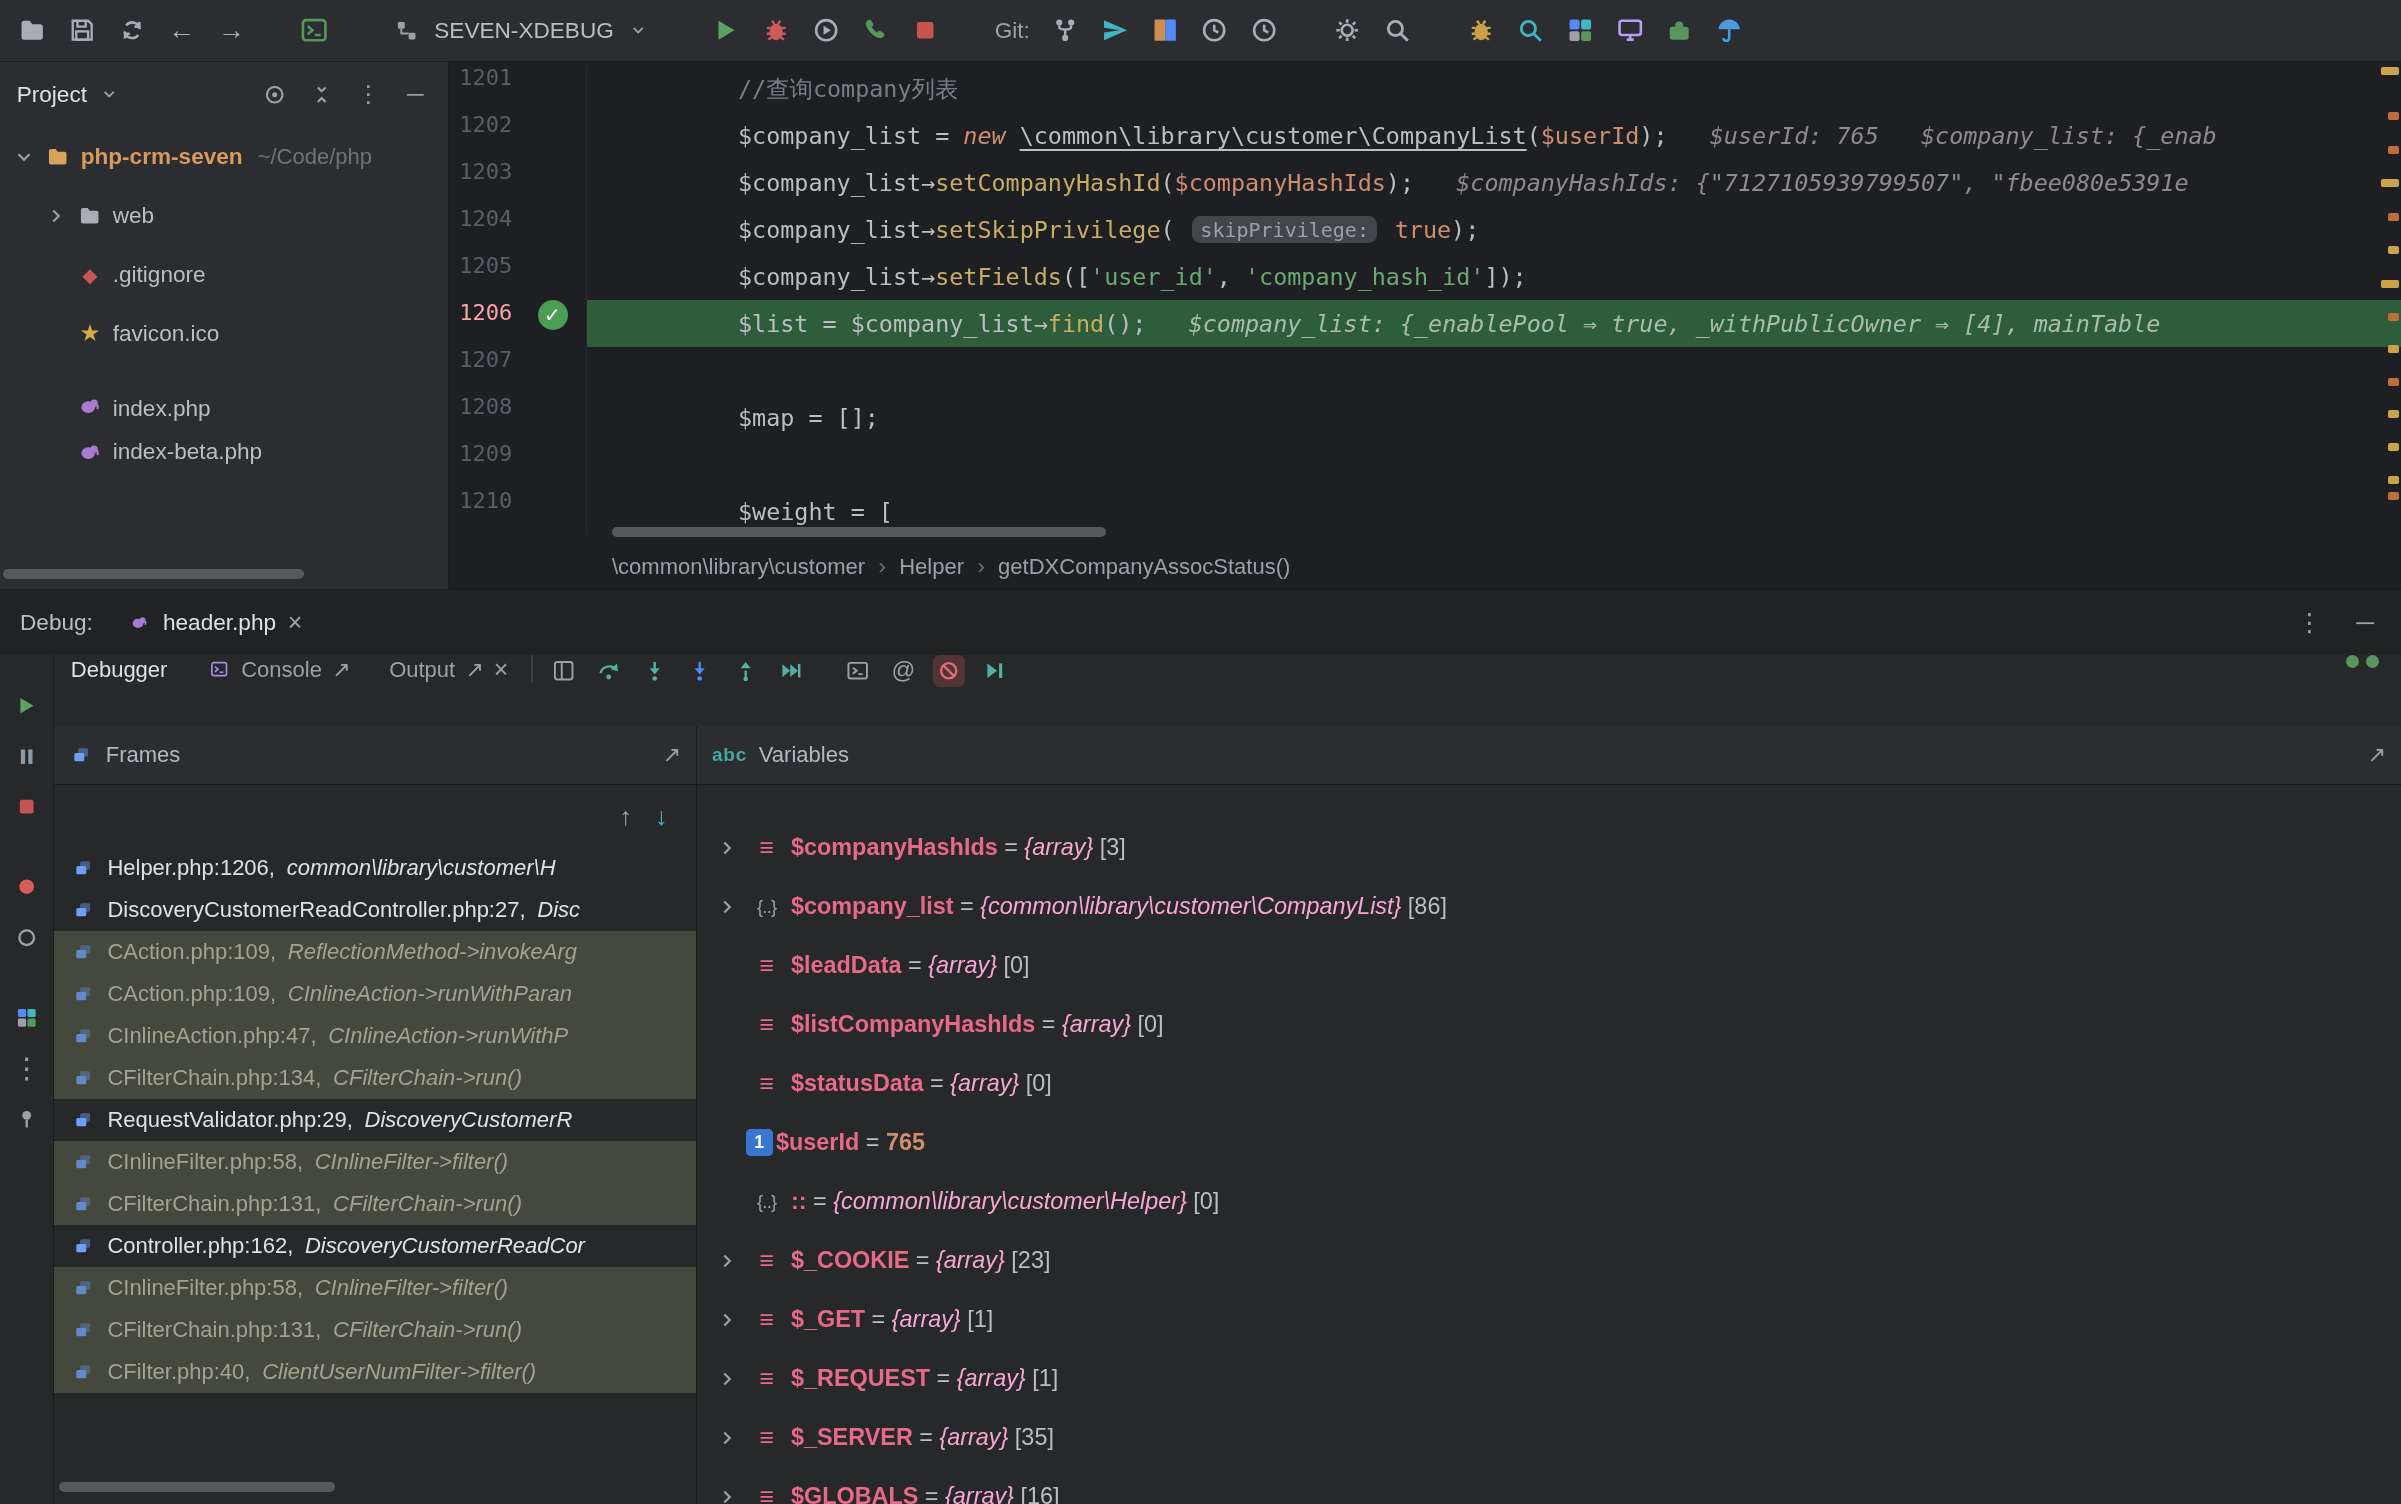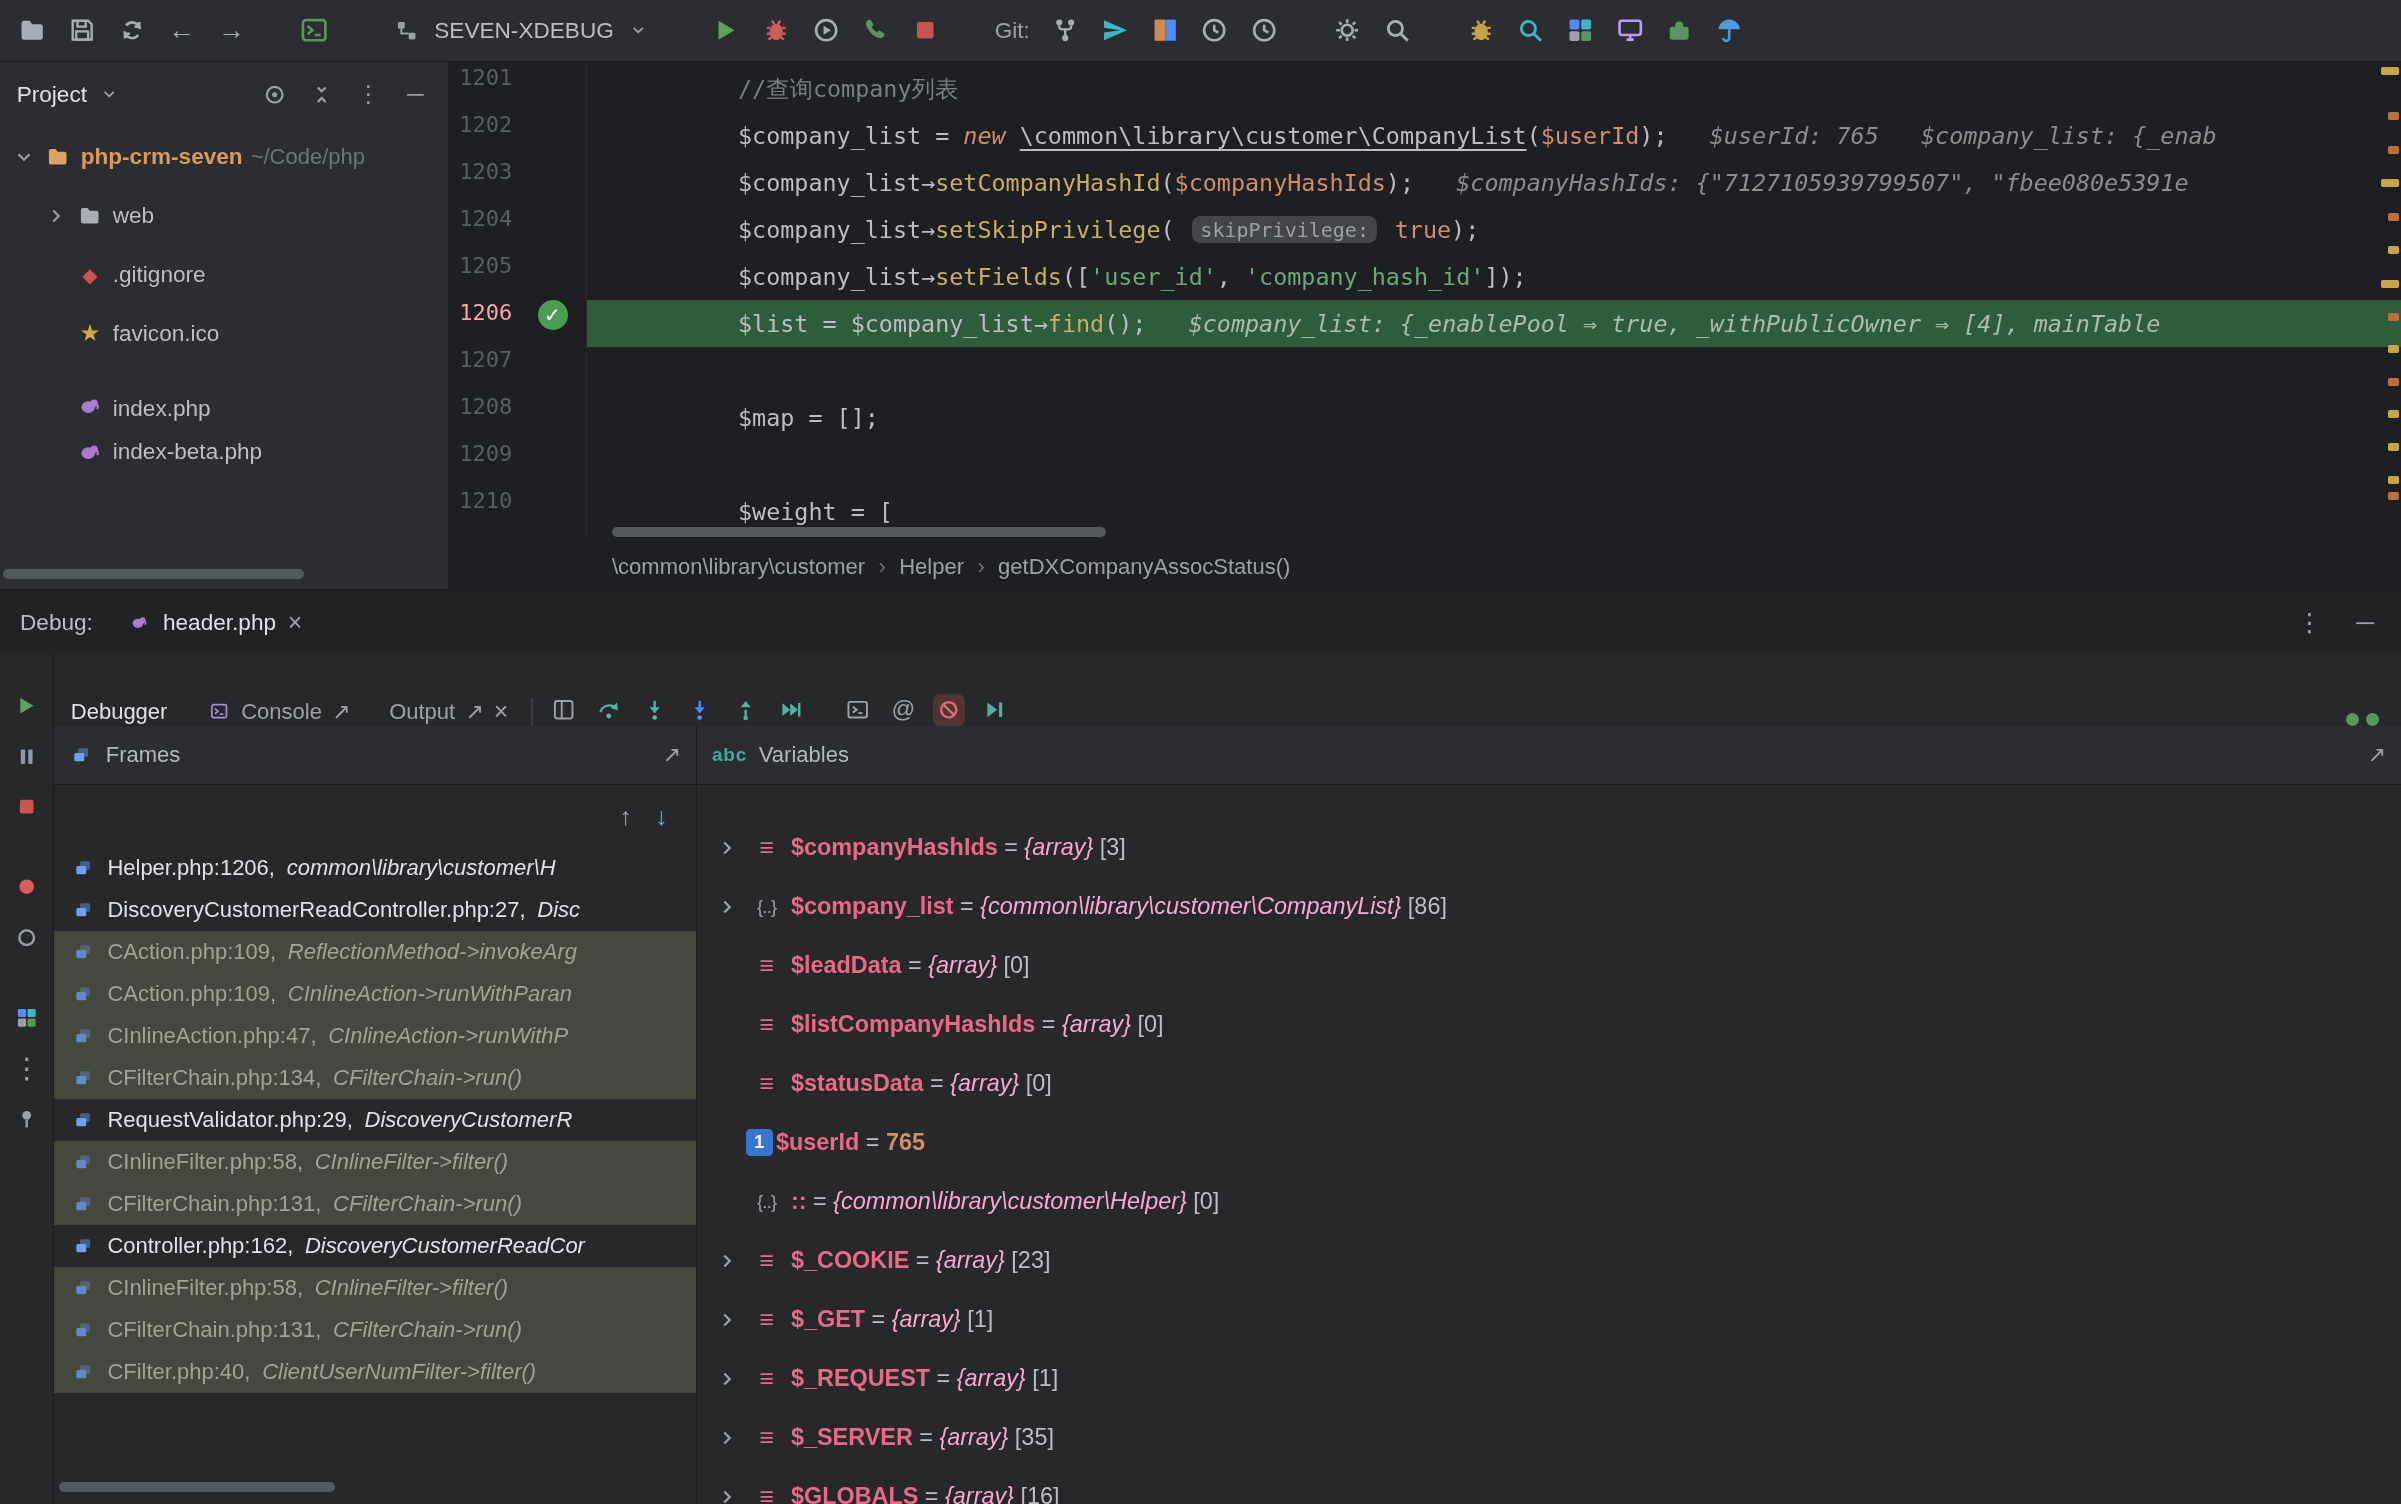--- a/index.html
+++ b/index.html
@@ -28,21 +28,21 @@
   #project{width:449px;flex:0 0 auto;background:#2B2D30;border-right:1.7px solid #1A1B1E;position:relative;overflow:hidden}
   .proj-header{height:65px;display:flex;align-items:center;padding:0 16.7px;gap:8.4px;font-size:22.6px;color:#DFE1E5}
   .proj-title{margin-right:1.7px}
   .ph-spacer{flex:1}
   .tree-row{height:59px;display:flex;align-items:center;font-size:22.6px;white-space:nowrap;overflow:hidden}
   .t-chev{width:37px;display:inline-flex;justify-content:center;color:#9DA0A6;flex:0 0 auto}
   .t-chev svg{width:22px;height:22px}
   .t-icon{margin-right:6.7px}
   .t-label.orange{color:#D89B5C}
   .t-label.bold{font-weight:700}
-  .t-path{color:#6F737A;font-size:22px;margin-left:8px}
+  .t-path{color:#6F737A;font-size:22px;margin-left:15px}
   .hscroll{position:absolute;height:10px}
   .hscroll .thumb{position:absolute;top:0;height:10px;border-radius:5px;background:#55585D}
   #proj-scroll{left:0;right:0;bottom:10px}
   #proj-scroll .thumb{left:3.3px;width:301px}
 
   
   #editor{flex:1;min-width:0;background:#1E1F22;display:flex;flex-direction:column;position:relative}
   #code{flex:1;position:relative;overflow:hidden;padding-top:3.3px}
   .code-line{display:flex;height:47px;align-items:flex-start;font-family:"DejaVu Sans Mono","Liberation Mono",monospace;font-size:23.4px}
   .lnum{width:70px;flex:0 0 auto;text-align:right;color:#5A5E65;font-size:22px;padding-right:6.7px}
@@ -77,21 +77,21 @@
   .dbg-header{height:65px;flex:0 0 auto;background:#202224;display:flex;align-items:center;padding:0 20px;gap:25px}
   .dbg-label{font-size:22.6px;color:#BCBEC4}
   .file-tab{display:inline-flex;align-items:center;gap:11.7px;height:100%;padding:0 8.4px;font-size:22.6px;color:#DFE1E5}
   .close,.hd-ic{color:#9DA0A6;font-size:25px}
   .dbg-right{margin-left:auto;display:inline-flex;gap:23.4px;align-items:center}
   #dbg-mid{flex:1;display:flex;min-height:0}
   #dbg-strip{width:54px;flex:0 0 auto;background:#26282A;border-right:1.7px solid #1A1B1E;
     display:flex;flex-direction:column;align-items:center;padding-top:35px;gap:18.4px}
   #dbg-strip .gap{margin-top:30px}
   #dbg-col{flex:1;display:flex;flex-direction:column;min-width:0}
-  .dbg-toolbar{height:71px;flex:0 0 auto;display:flex;align-items:flex-end;padding:0 8.4px;gap:3px;position:relative}
+  .dbg-toolbar{height:71px;flex:0 0 auto;display:flex;align-items:flex-start;padding:0 8.4px;gap:3px;position:relative}
   .dbg-tab{display:inline-flex;align-items:center;gap:10px;font-size:22px;color:#9DA0A6;padding:0 8.4px}
   .dbg-tab.active{color:#DFE1E5}
   .vsep{width:1.7px;height:28.4px;background:#3B3D42;margin:0 11.7px}
   .ext{color:#9DA0A6;font-size:22px}
   .status-dots{position:absolute;right:22px;display:inline-flex;gap:6.7px}
   .status-dots i{width:13.4px;height:13.4px;border-radius:50%;background:#57965C;display:inline-block}
   #panels{flex:1;display:flex;min-height:0}
   .panel{display:flex;flex-direction:column;min-width:0;background:#26282A}
   #frames-panel{width:643px;flex:0 0 auto;border-right:1.7px solid #1A1B1E;position:relative}
   #vars-panel{flex:1}

